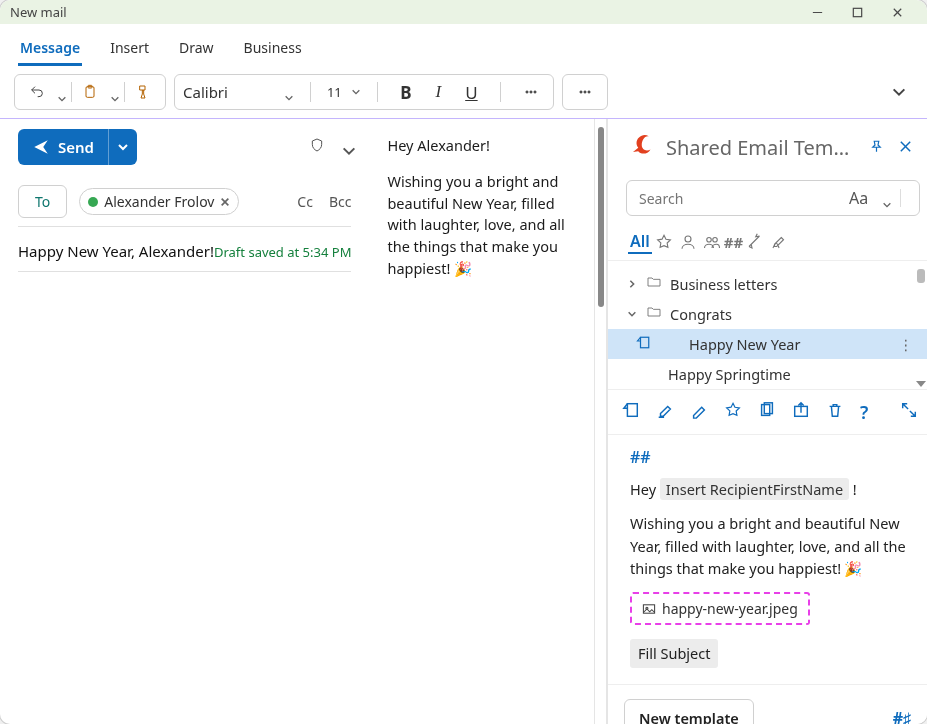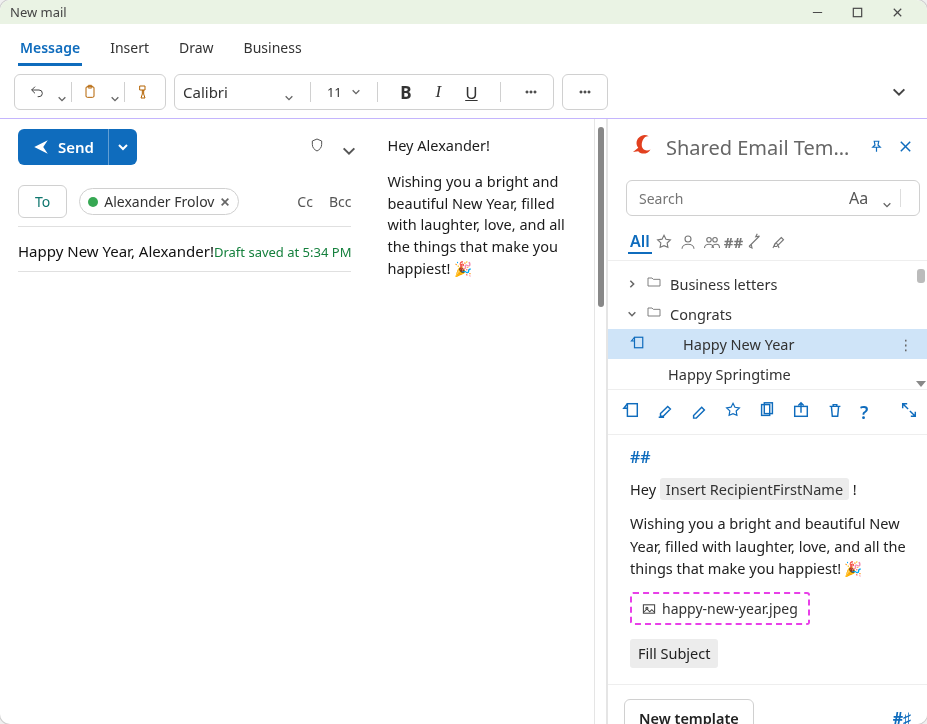--- a/index.html
+++ b/index.html
@@ -394,21 +394,21 @@
           <span class="tw">
               <svg viewBox="0 0 12 12">
                 <polyline points="2,4 6,8 10,4"></polyline>
               </svg>
             </span>
           <span class="fold"><svg viewBox="0 0 24 24">
                 <path d="M3 6h6l2 2h10v10H3z"></path>
               </svg></span>
           <span>Congrats</span>
         </div>
-        <div class="tree-row item sel" style="padding-left:22px">
+        <div class="tree-row item sel" style="padding-left:28px">
           <span class="paste" style="margin-right:10px"><svg viewBox="0 0 20 20">
                 <rect x="6" y="3" width="11" height="14"></rect>
                 <path d="M6 8H2l4-5"></path>
               </svg></span>
           <span style="margin-left:20px">Happy New Year</span>
           <span class="dots">⋮</span>
         </div>
         <div class="tree-row item">
           <span>Happy Springtime</span>
         </div>

